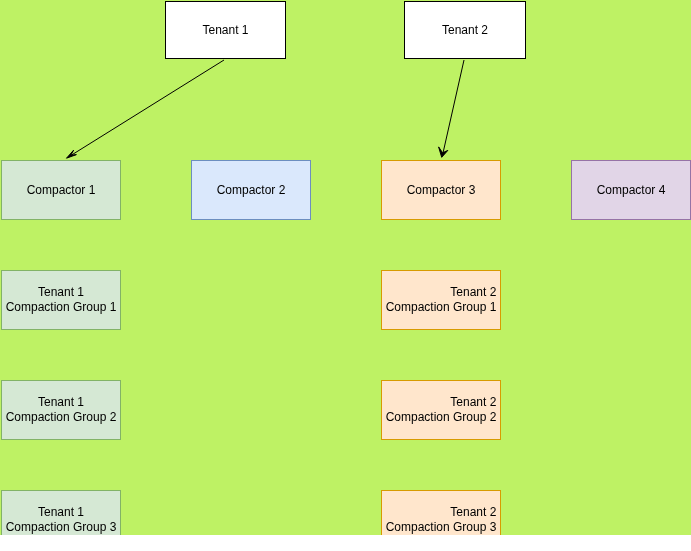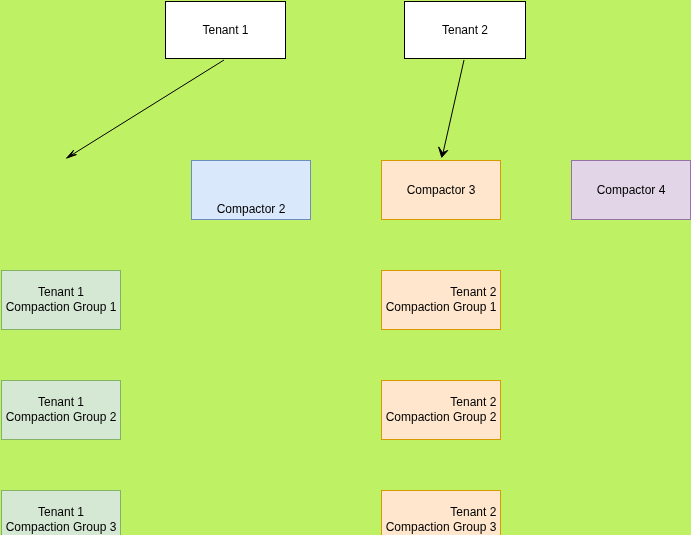--- a/index.html
+++ b/index.html
@@ -97,22 +97,25 @@
   </svg>
 
   <div class="node tenant" style="left:165px; top:1px; width:121px; height:58px;">
     <span class="label">Tenant 1</span>
   </div>
 
   <div class="node tenant" style="left:404px; top:1px; width:122px; height:58px;">
     <span class="label">Tenant 2</span>
   </div>
 
+  <div class="node green" style="left:1px; top:160px; width:120px; height:60px;">
+    <span class="label">Compactor 1</span>
+  </div>
 
-  <div class="node blue" style="left:191px; top:160px; width:120px; height:60px;align-items:flex-end;">
+  <div class="node blue" style="left:191px; top:160px; width:120px; height:60px;">
     <span class="label">Compactor 2</span>
   </div>
 
   <div class="node orange" style="left:381px; top:160px; width:120px; height:60px;">
     <span class="label">Compactor 3</span>
   </div>
 
   <div class="node purple" style="left:571px; top:160px; width:120px; height:60px;">
     <span class="label">Compactor 4</span>
   </div>

